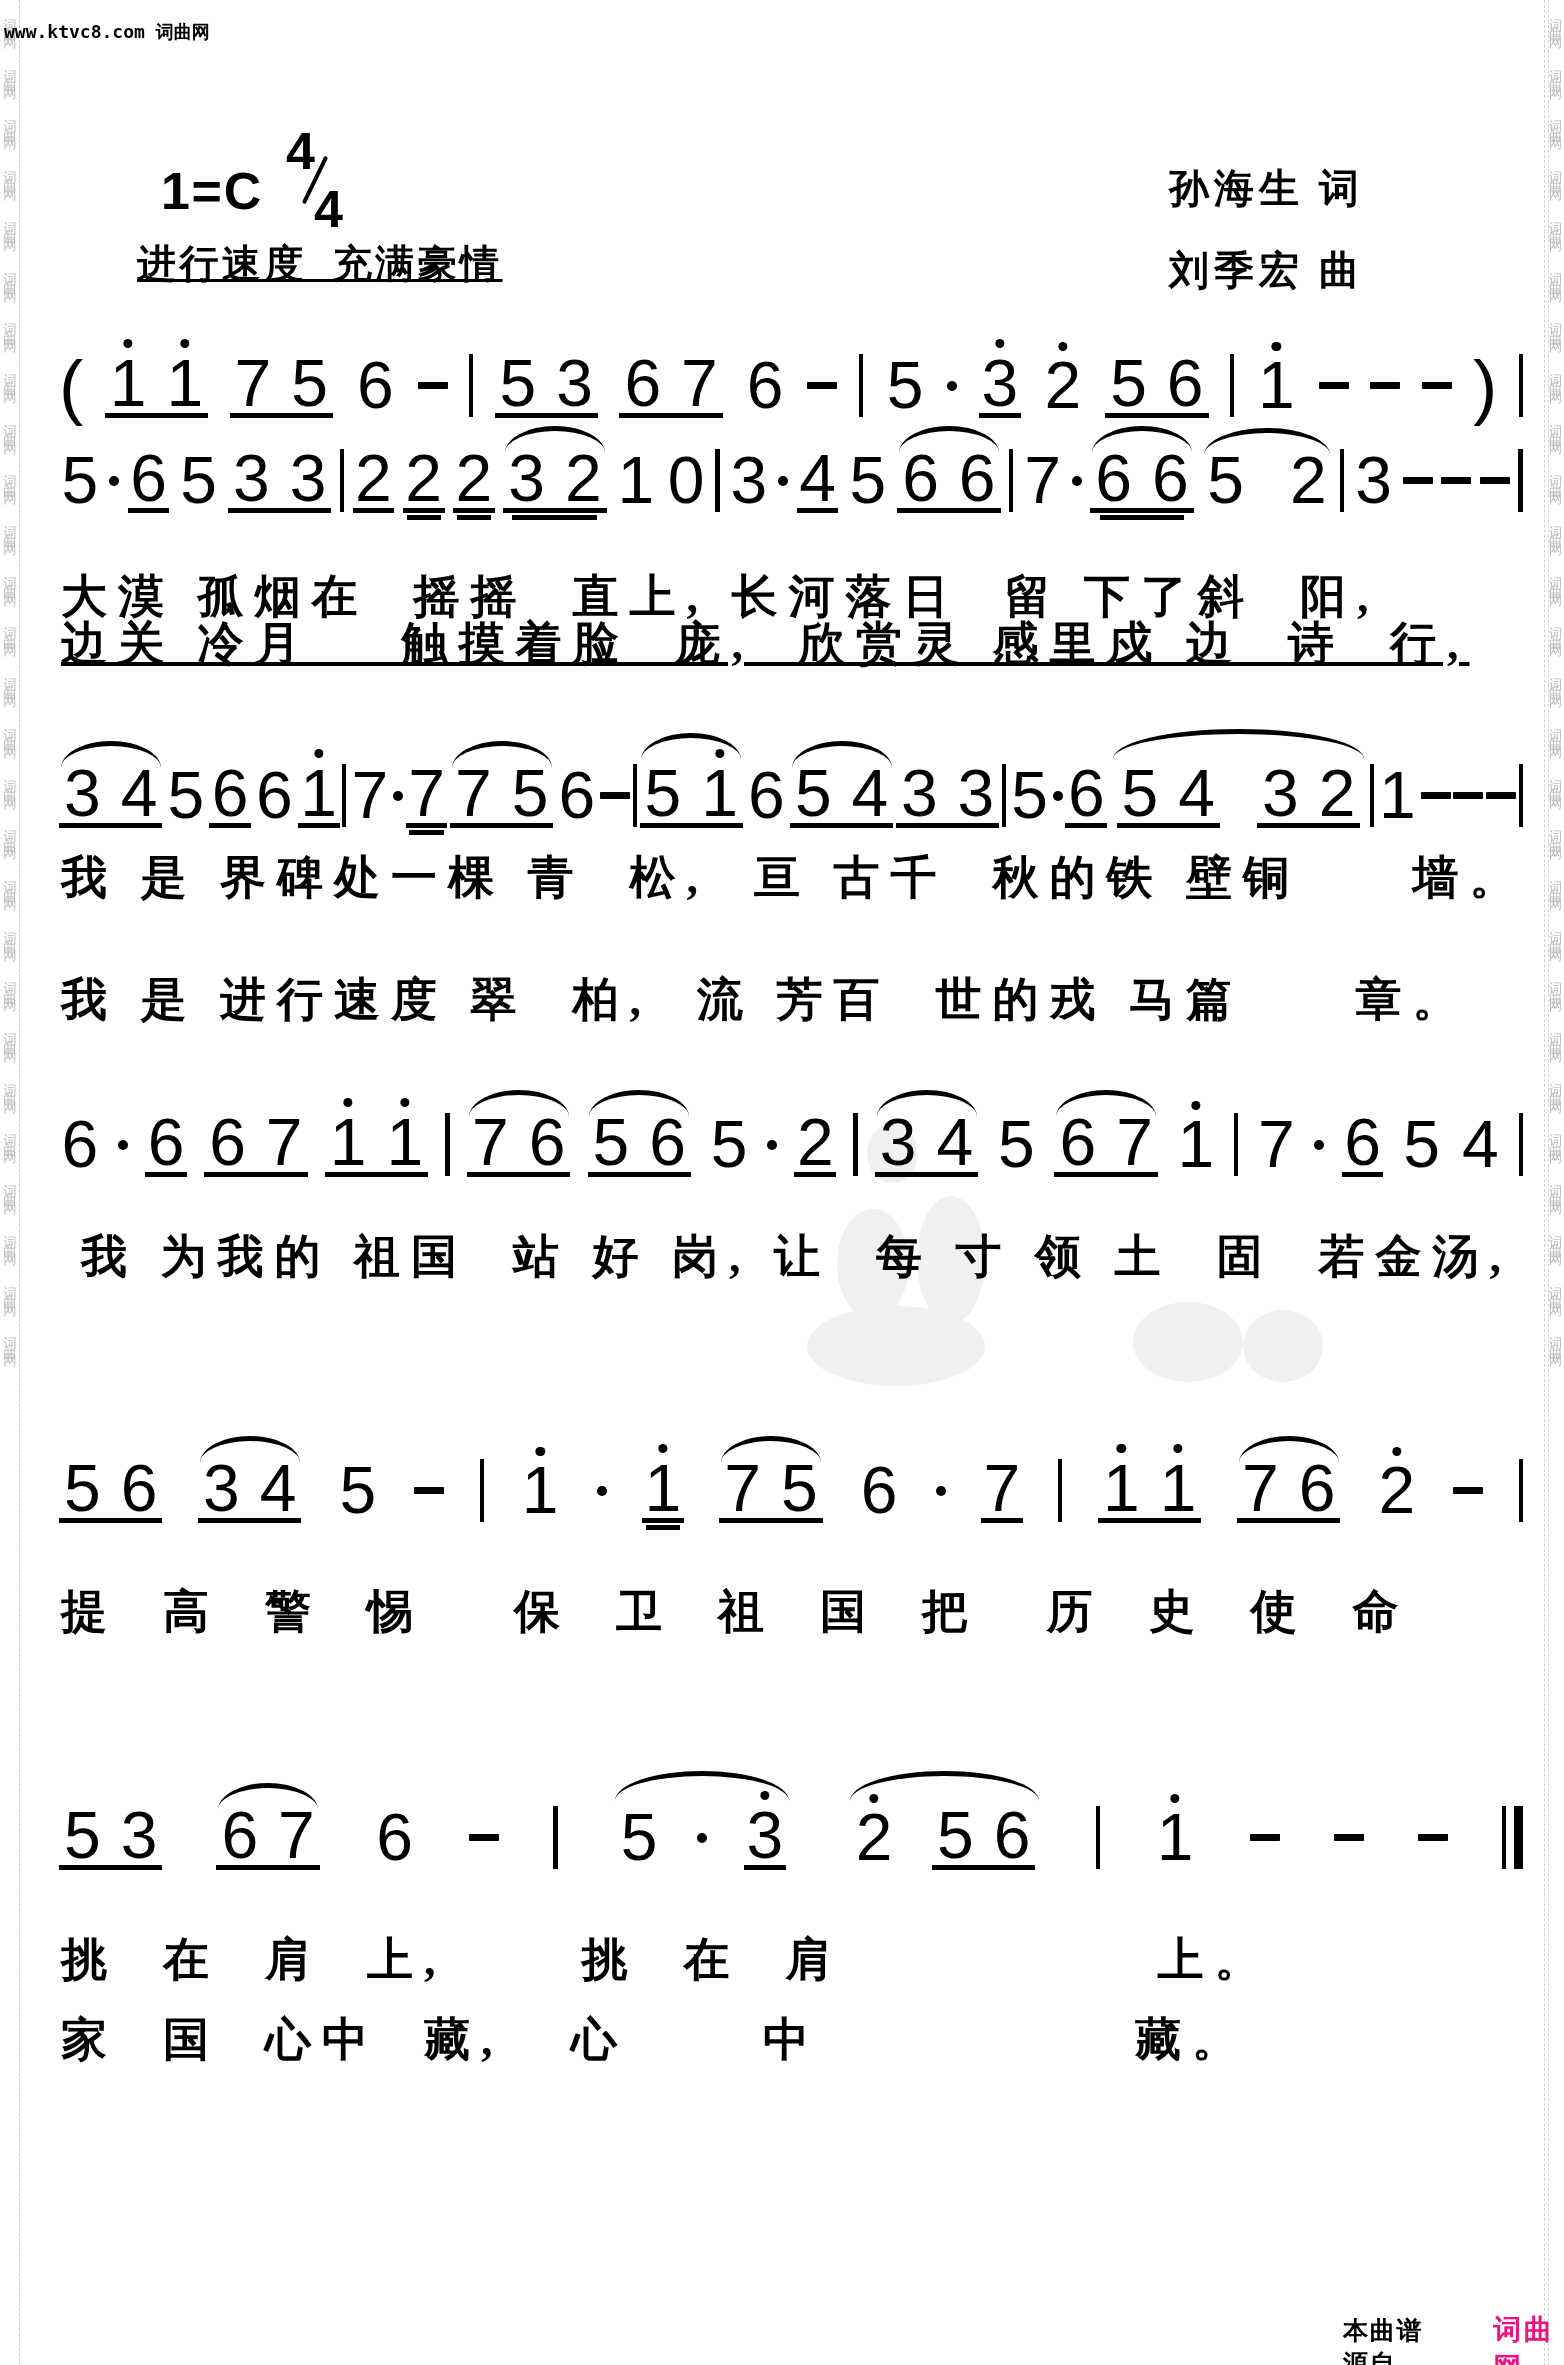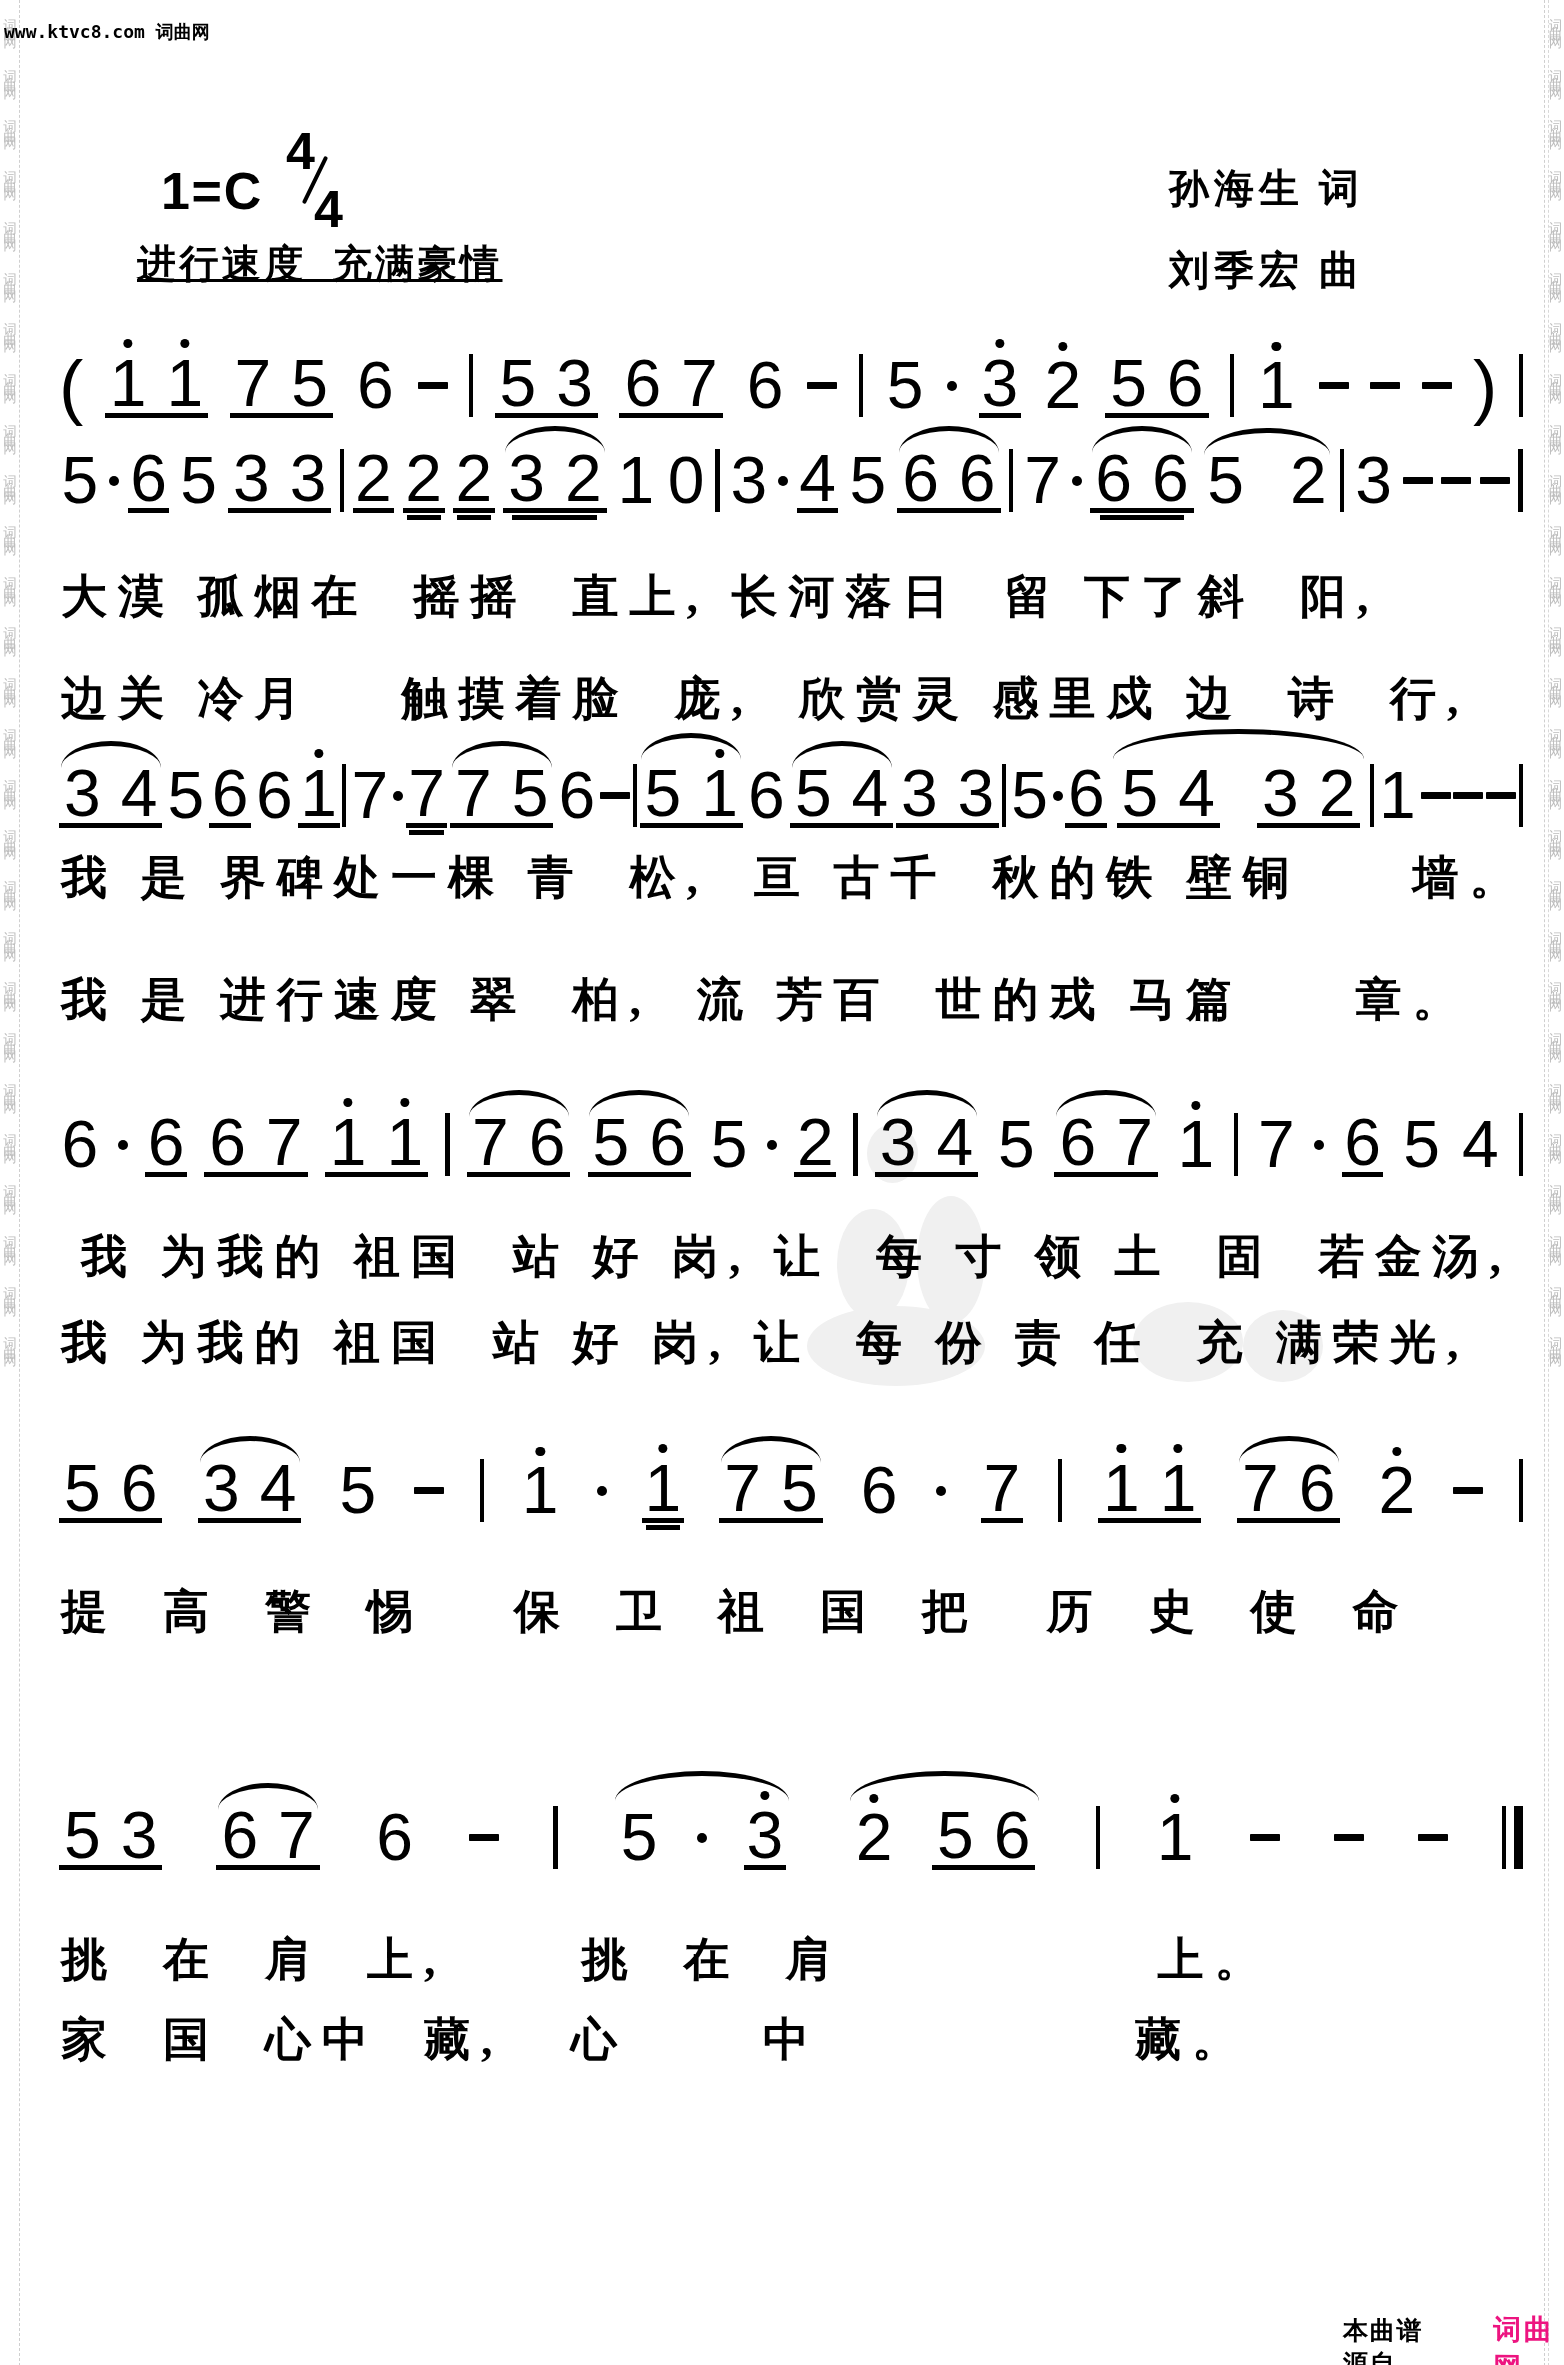--- a/index.html
+++ b/index.html
@@ -51,21 +51,21 @@
   .dbar{display:flex;gap:8.5px;align-items:center;}
   .dbar .b1{width:4.2px;height:63px;background:#000;}
   .dbar .b2{width:8.5px;height:63px;background:#000;}
   .dash{width:30px;height:6.8px;background:#000;border-radius:0.8px;}
   .dota{width:10px;height:10px;border-radius:50%;background:#000;}
   .paren{font-size:73px;line-height:1;}
 
   
   .lrow{position:absolute;left:61px;font:700 46px/1.15 "Liberation Serif",serif;
         letter-spacing:11px;white-space:pre;z-index:2;}
-  .l0{top:571px;}.l1{top:673px;}.l2{top:852px;}.l3{top:974px;}.l4{top:1231px;margin-left:20px;}
+  .l0{top:571px;}.l1{top:618px;text-decoration:underline;}.l2{top:852px;}.l3{top:974px;}.l4{top:1231px;margin-left:20px;}
   .l5{top:1317px;}.l6{top:1586px;}.l7{top:1671px;}.l8{top:1934px;}.l9{top:2014px;}
 
   
   .stain{position:absolute;background:#f0f0f0;border-radius:50%;z-index:1;}
   .s1{left:837px;top:1209px;width:72px;height:110px;}
   .s2{left:917px;top:1196px;width:68px;height:127px;}
   .s3{left:807px;top:1306px;width:178px;height:80px;}
   .s4{left:1133px;top:1302px;width:110px;height:80px;}
   .s5{left:1243px;top:1310px;width:80px;height:72px;}
   .s6{left:867px;top:1124px;width:51px;height:59px;}
@@ -354,21 +354,20 @@
         <span class="b1"></span>
         <span class="b2"></span>
       </span>
     </div>
 
   <div class="lrow l0">大漠 孤烟在  摇摇  直上, 长河落日  留 下了斜  阳,</div>
   <div class="lrow l1">边关 冷月    触摸着脸  庞,  欣赏灵 感里戍 边  诗  行,</div>
   <div class="lrow l2">我 是 界碑处一棵 青  松,  亘 古千  秋的铁 壁铜     墙。</div>
   <div class="lrow l3">我 是 进行速度 翠  柏,  流 芳百  世的戎 马篇     章。</div>
   <div class="lrow l4">我 为我的 祖国  站 好 岗, 让  每 寸 领 土  固  若金汤,</div>
-  <div class="lrow l5">我 为我的 祖国  站 好 岗, 让  每 份 责 任  充 满荣光,</div>
   <div class="lrow l6">提  高  警  惕    保  卫  祖  国  把   历  史  使  命</div>
   <div class="lrow l8">挑  在  肩  上,      挑  在  肩              上。</div>
   <div class="lrow l9">家  国  心中  藏,   心      中              藏。</div>
 
   <div class="footer">
     <span class="src">本曲谱源自</span>
     <span class="brand">词曲网</span>
   </div>
 
 </div>

